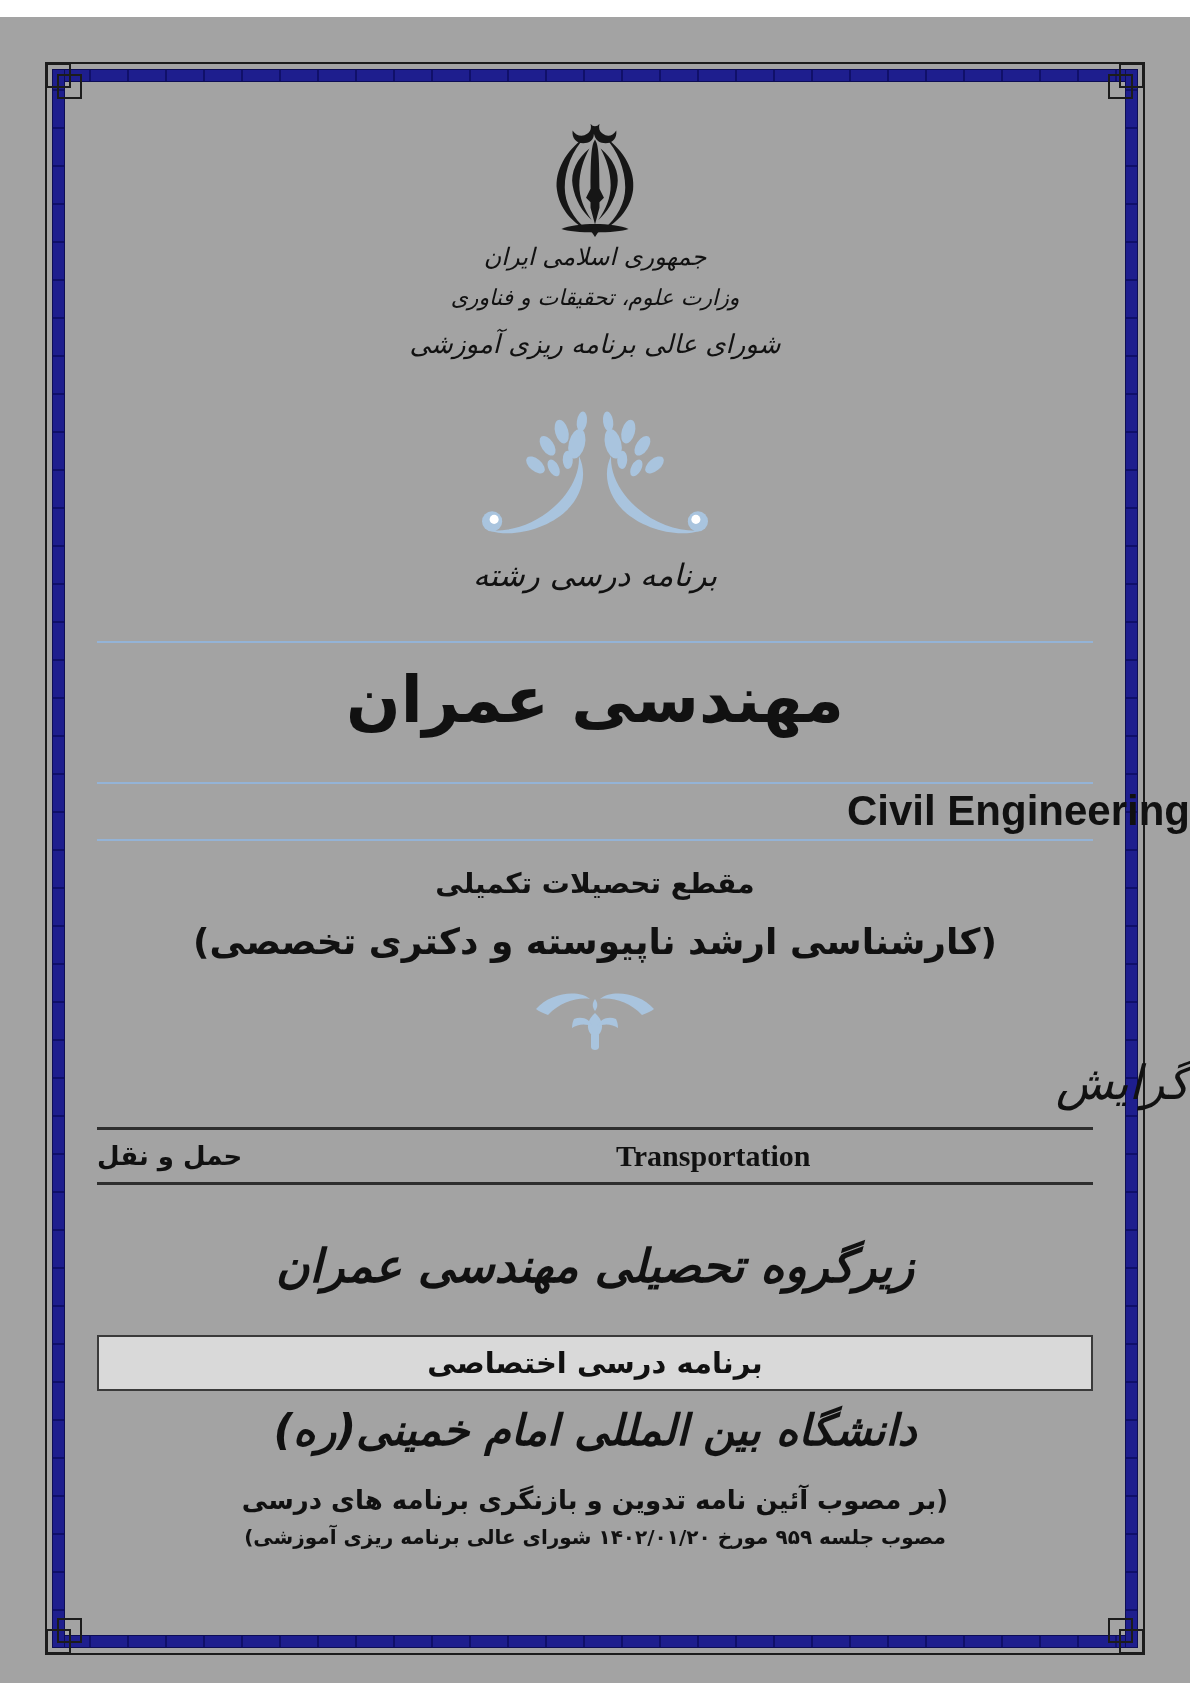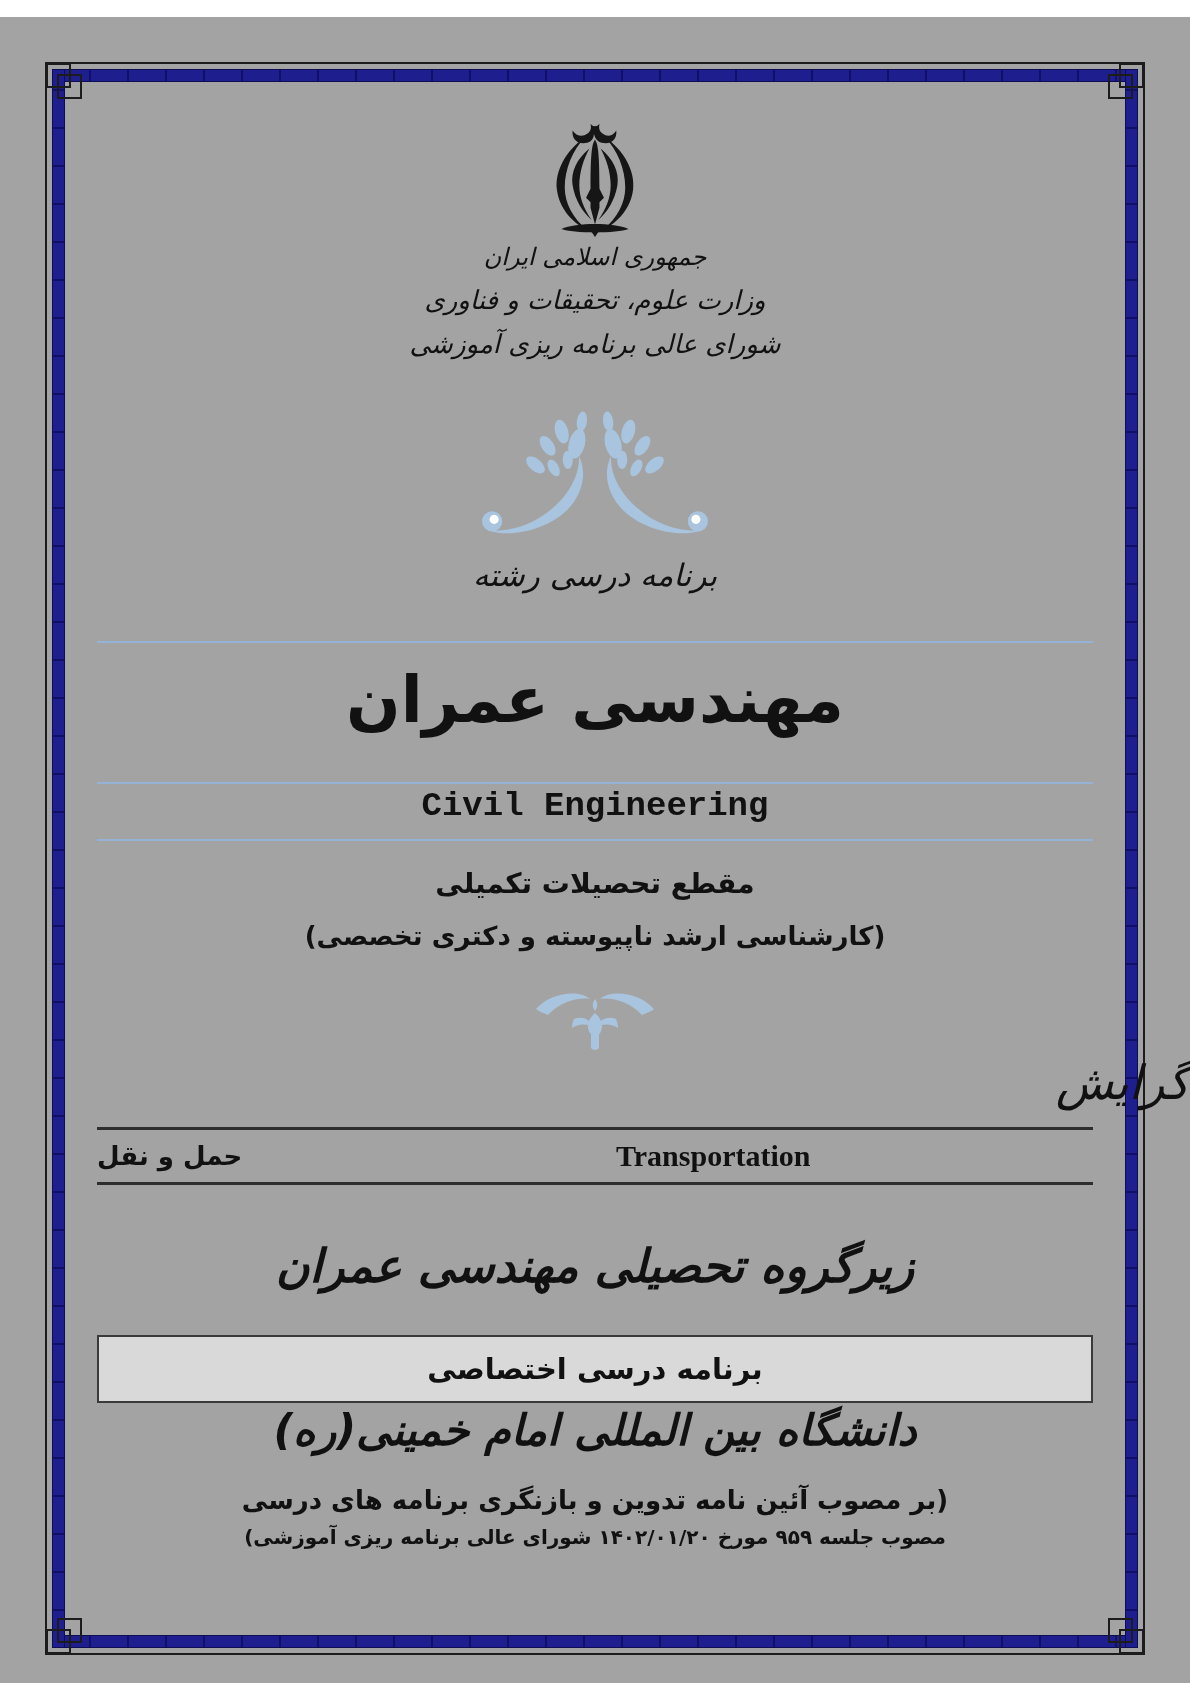--- a/index.html
+++ b/index.html
@@ -19,42 +19,42 @@
   .band-top{top:52px;} .band-bottom{bottom:52px;} .band-left{left:52px;} .band-right{right:52px;}
   .knot{position:absolute;width:25px;height:25px;border:2px solid var(--frame_line);box-sizing:border-box;background:transparent;}
   
   .center-line{position:absolute;left:0;right:0;text-align:center;}
   .callig{font-style:italic;}
   .bold{font-weight:bold;}
   .rule{position:absolute;left:97px;right:97px;height:2px;background:var(--rule);}
   
   .emblem{position:absolute;top:106px;left:50%;transform:translateX(-50%);width:112px;height:118px;color:#161616;}
   .hdr1{top:226px;font-size:24px;}
-  .hdr2{top:268px;font-size:26px;}
+  .hdr2{top:268px;font-size:22px;}
   .hdr3{top:312px;font-size:26px;}
   .flourish{position:absolute;top:392px;left:50%;transform:translateX(-50%);width:232px;height:132px;color:var(--ornament);}
   .intro{top:540px;font-size:31px;}
   .rule1{top:624px;} .rule2{top:765px;} .rule3{top:822px;}
   .title-fa{top:646px;font-size:64px;font-weight:bold;}
-  .title-en{top:770px;font-size:34px;font-weight:bold;font-family:Liberation Mono, monospace;}
+  .title-en{top:770px;font-size:42px;font-weight:bold;font-family:Liberation Sans, sans-serif;text-align:right;}
   .level1{top:850px;font-size:28px;}
-  .level2{top:904px;font-size:26px;}
+  .level2{top:904px;font-size:36px;}
   .sprout{position:absolute;top:972px;left:50%;transform:translateX(-50%);width:132px;height:64px;color:var(--ornament);}
   .spec-label{top:1038px;font-size:47px;text-align:right;}
   
   .spec-table{position:absolute;left:97px;right:97px;top:1110px;height:58px;box-sizing:border-box;
               border-top:3px solid var(--table_border);border-bottom:3px solid var(--table_border);
               display:flex;align-items:center;}
   .spec-cell-fa{width:503px;display:flex;align-items:center;justify-content:flex-end;
                 padding-right:10px;box-sizing:border-box;font-size:26px;font-weight:bold;direction:rtl;}
   .spec-divider{width:2px;background:#151515;}
   .spec-cell-en{flex:1;display:flex;align-items:center;padding-left:14px;
                 font-family:"Liberation Serif",serif;font-weight:bold;font-size:30px;}
   .subgroup{top:1222px;font-size:46px;font-weight:bold;}
-  .banner{position:absolute;left:97px;right:97px;top:1318px;height:68px;box-sizing:border-box;
+  .banner{position:absolute;left:97px;right:97px;top:1318px;height:56px;box-sizing:border-box;
           background:var(--bar_bg);border:2px solid var(--bar_border);
           display:flex;align-items:center;justify-content:center;}
   .banner span{font-size:29px;font-weight:bold;direction:rtl;}
   .university{top:1388px;font-size:43px;font-weight:bold;}
   .foot1{top:1468px;font-size:26px;}
   .foot2{top:1508px;font-size:20px;}
   .rtl{direction:rtl;unicode-bidi:embed;}
 </style>
 </head>
 <body>

